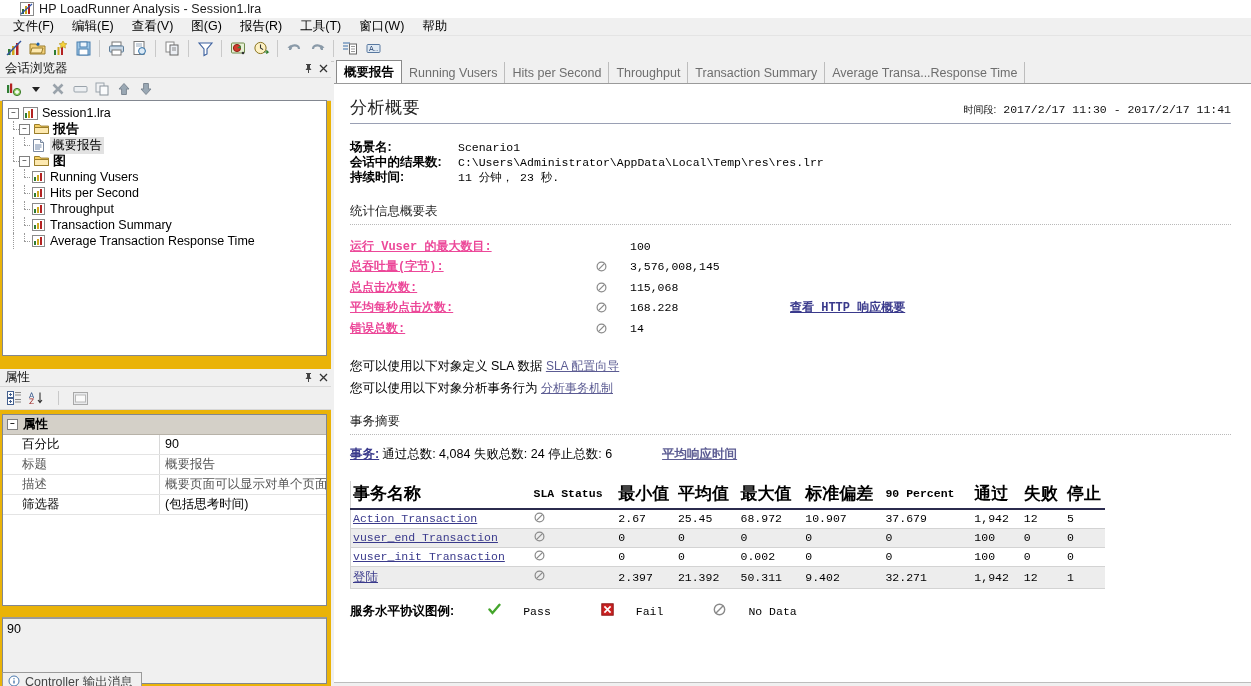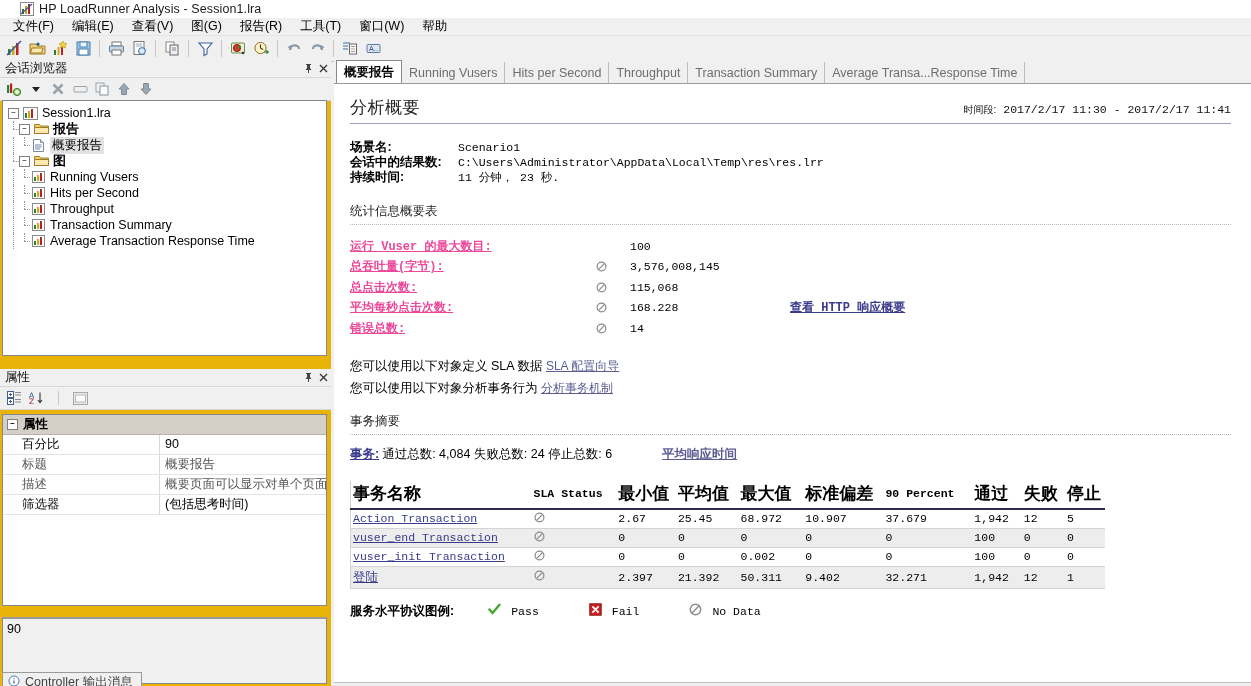--- a/index.html
+++ b/index.html
@@ -165,21 +165,21 @@
     font-family:"Liberation Mono","DejaVu Sans Mono",monospace;font-size:11.5px;
     white-space:nowrap;
   }
   .tx-table tr.alt td{background:#ededed;}
   .tx-table td.name a{color:#3a3a8c;text-decoration:underline;font-family:"Liberation Mono","DejaVu Sans Mono",monospace;font-size:11.5px;}
   .tx-table td.name a.cjk{font-family:"Liberation Sans",sans-serif;font-size:12.5px;}
   .tx-table tr{border-left:1px solid #d3d3d3;}
 
   .legend{margin-top:14px;display:flex;align-items:center;font-size:12.5px;}
   .legend .lt{font-weight:bold;margin-right:34px;}
-  .legend .item{display:flex;align-items:center;gap:10px;margin-right:50px;
+  .legend .item{display:flex;align-items:center;gap:22px;margin-right:50px;
      font-family:"Liberation Mono","DejaVu Sans Mono",monospace;font-size:11.5px;}
 
   .nodata-icon{display:inline-block;width:11px;height:11px;}
   .bottomline{position:absolute;left:0;right:0;bottom:0;height:3px;background:#f0f0f0;border-top:1px solid #bdbdbd;}
 </style>
 </head>
 <body>
 
 <div class="app">
 

